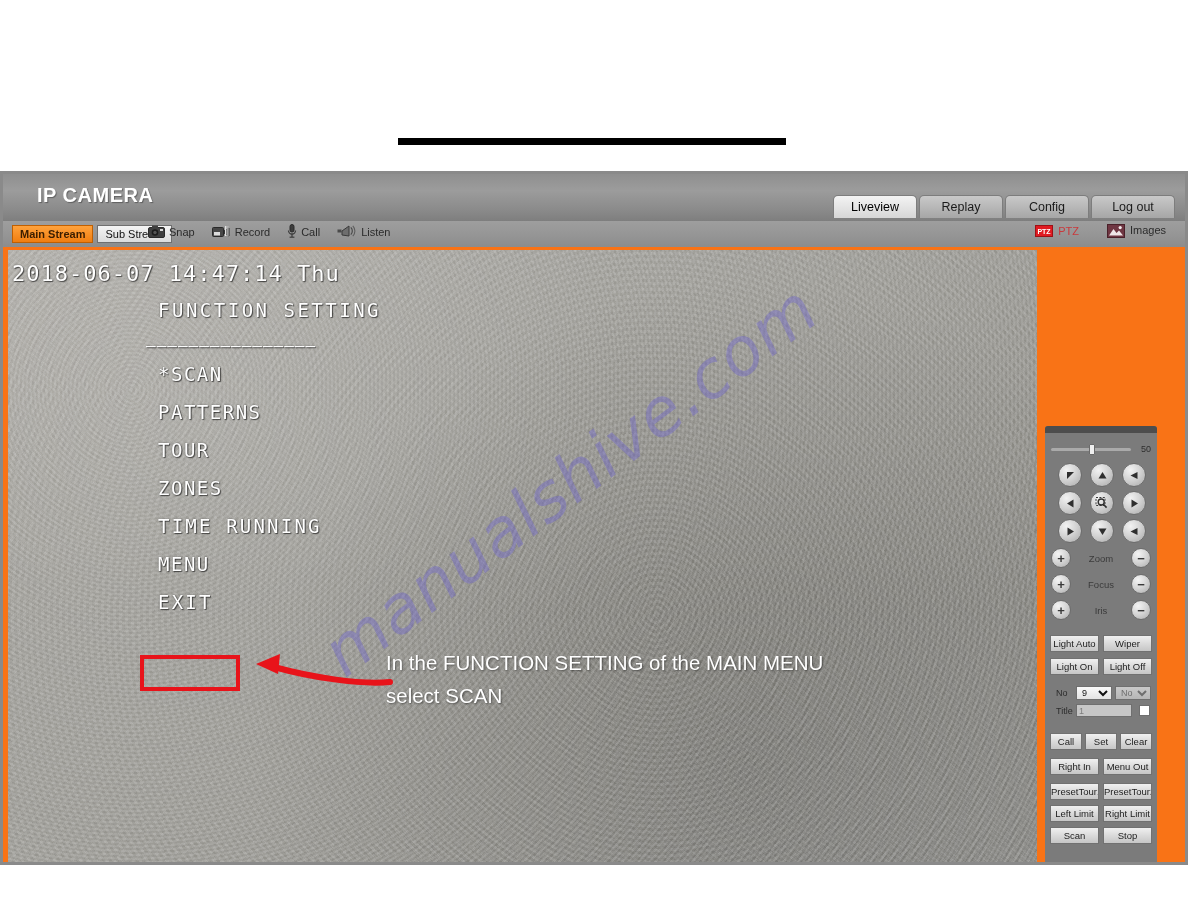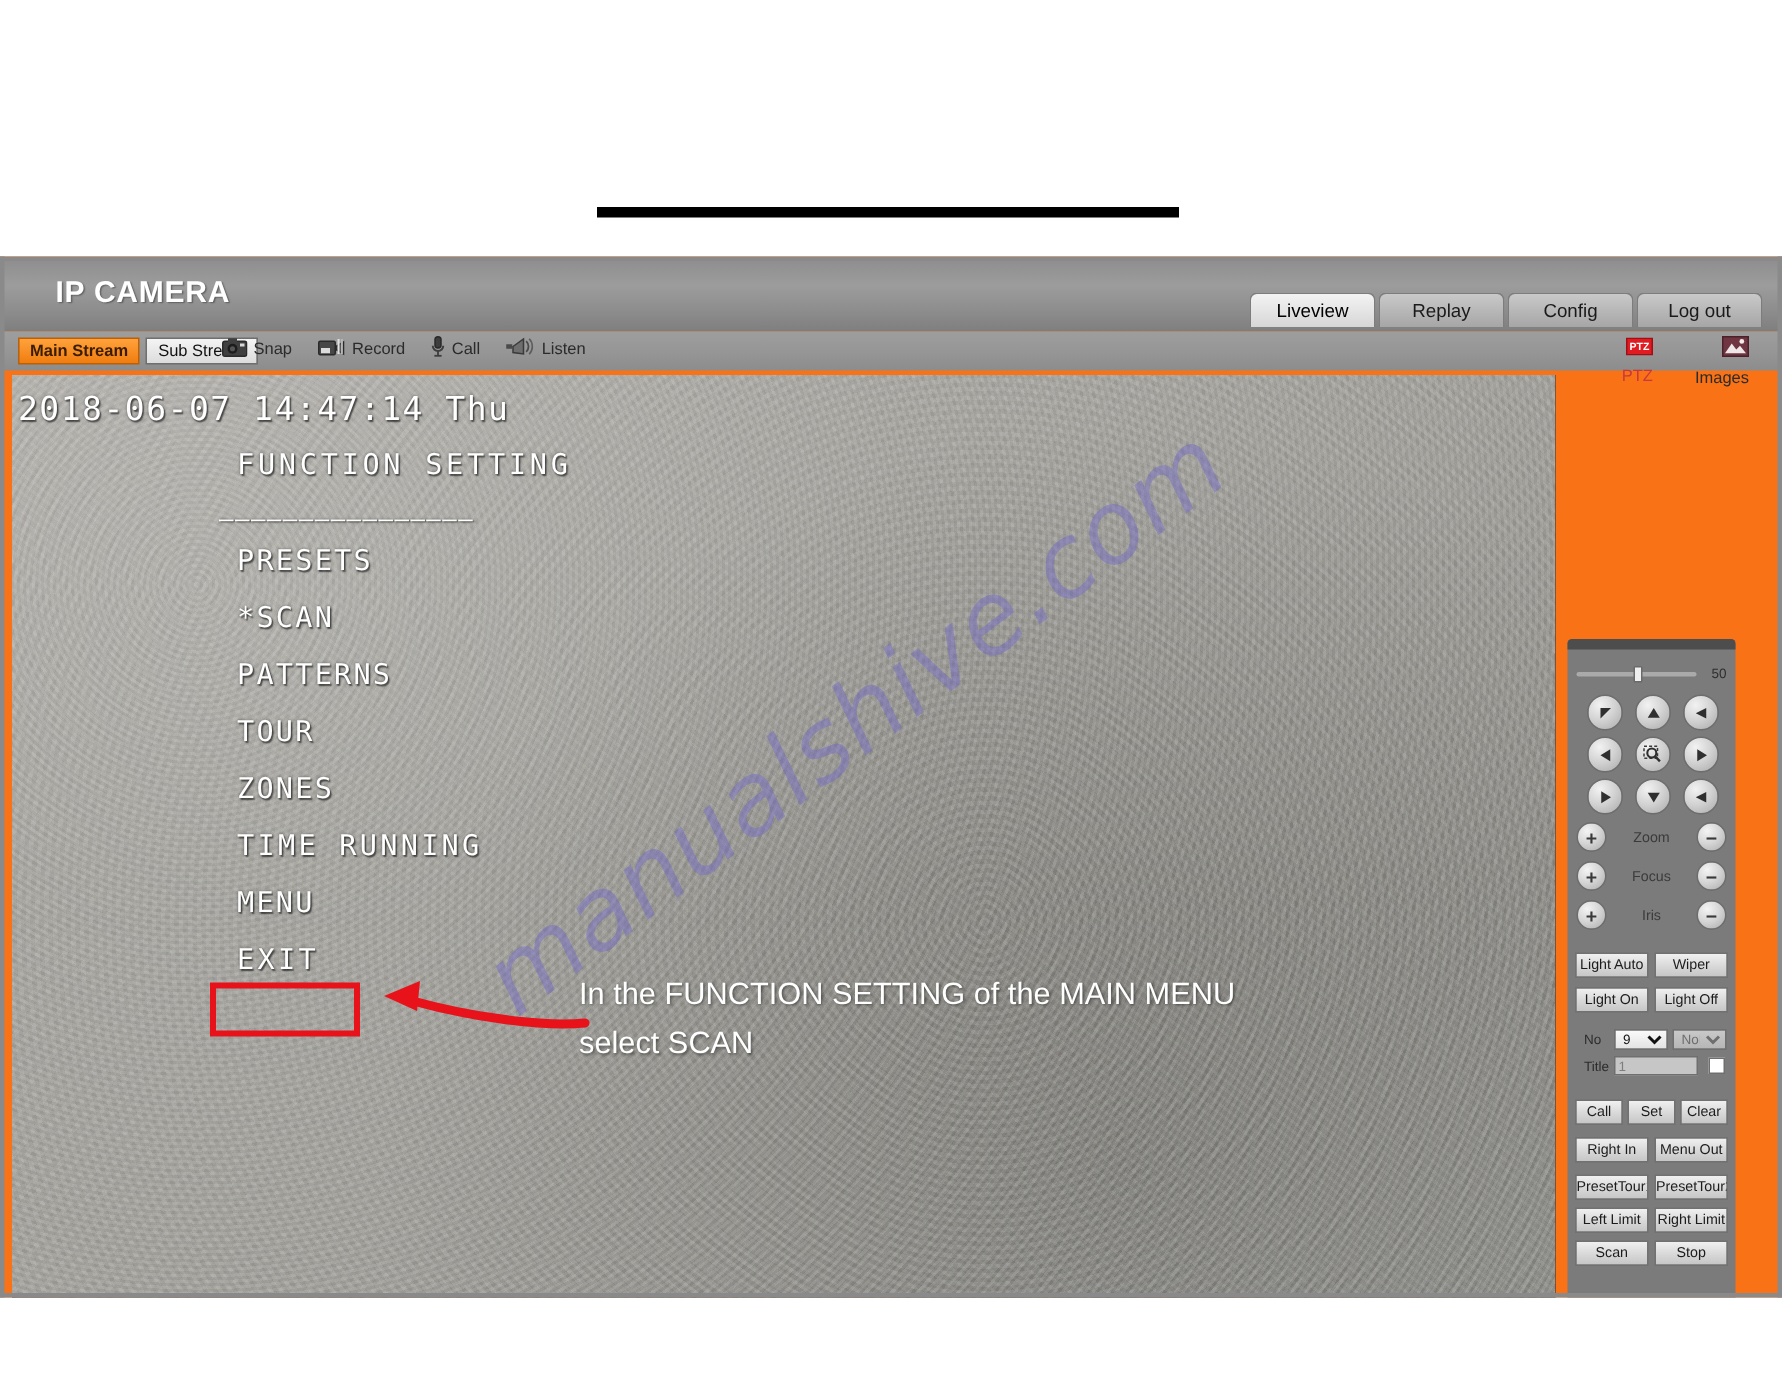--- a/index.html
+++ b/index.html
@@ -120,24 +120,23 @@
   }
   .tool-icon { display:block; }
   .right-actions {
     position: absolute;
     right: 22px; top: 3px;
     display: flex;
     gap: 28px;
     align-items: center;
   }
   .right-item {
-    display: flex; align-items: flex-end; gap: 5px;
+    display: flex; align-items: flex-start; gap: 5px;
     font-size: 11px;
     cursor: pointer;
-    flex-direction: column;
   }
   .ptz-label { color: #c9393c; }
   .images-label { color: #2b2b2b; }
 
   
   .video-area {
     position: absolute;
     left: 8px; top: 76px;
     width: 1029px; height: 784px;
     background: #000;
@@ -528,21 +527,20 @@
     </div>
 
     <div class="video-area">
       <div class="video-feed"></div>
 
       <div class="osd">
         <div class="osd-timestamp">2018-06-07 14:47:14 Thu</div>
         <div class="osd-title">FUNCTION SETTING</div>
         <div class="osd-divider">————————————————</div>
         <div class="osd-menu">
-          <div class="osd-item">PRESETS</div>
           <div class="osd-item">*SCAN</div>
           <div class="osd-item">PATTERNS</div>
           <div class="osd-item">TOUR</div>
           <div class="osd-item">ZONES</div>
           <div class="osd-item spaced">TIME RUNNING</div>
           <div class="osd-item">MENU</div>
           <div class="osd-item spaced">EXIT</div>
         </div>
       </div>
 

